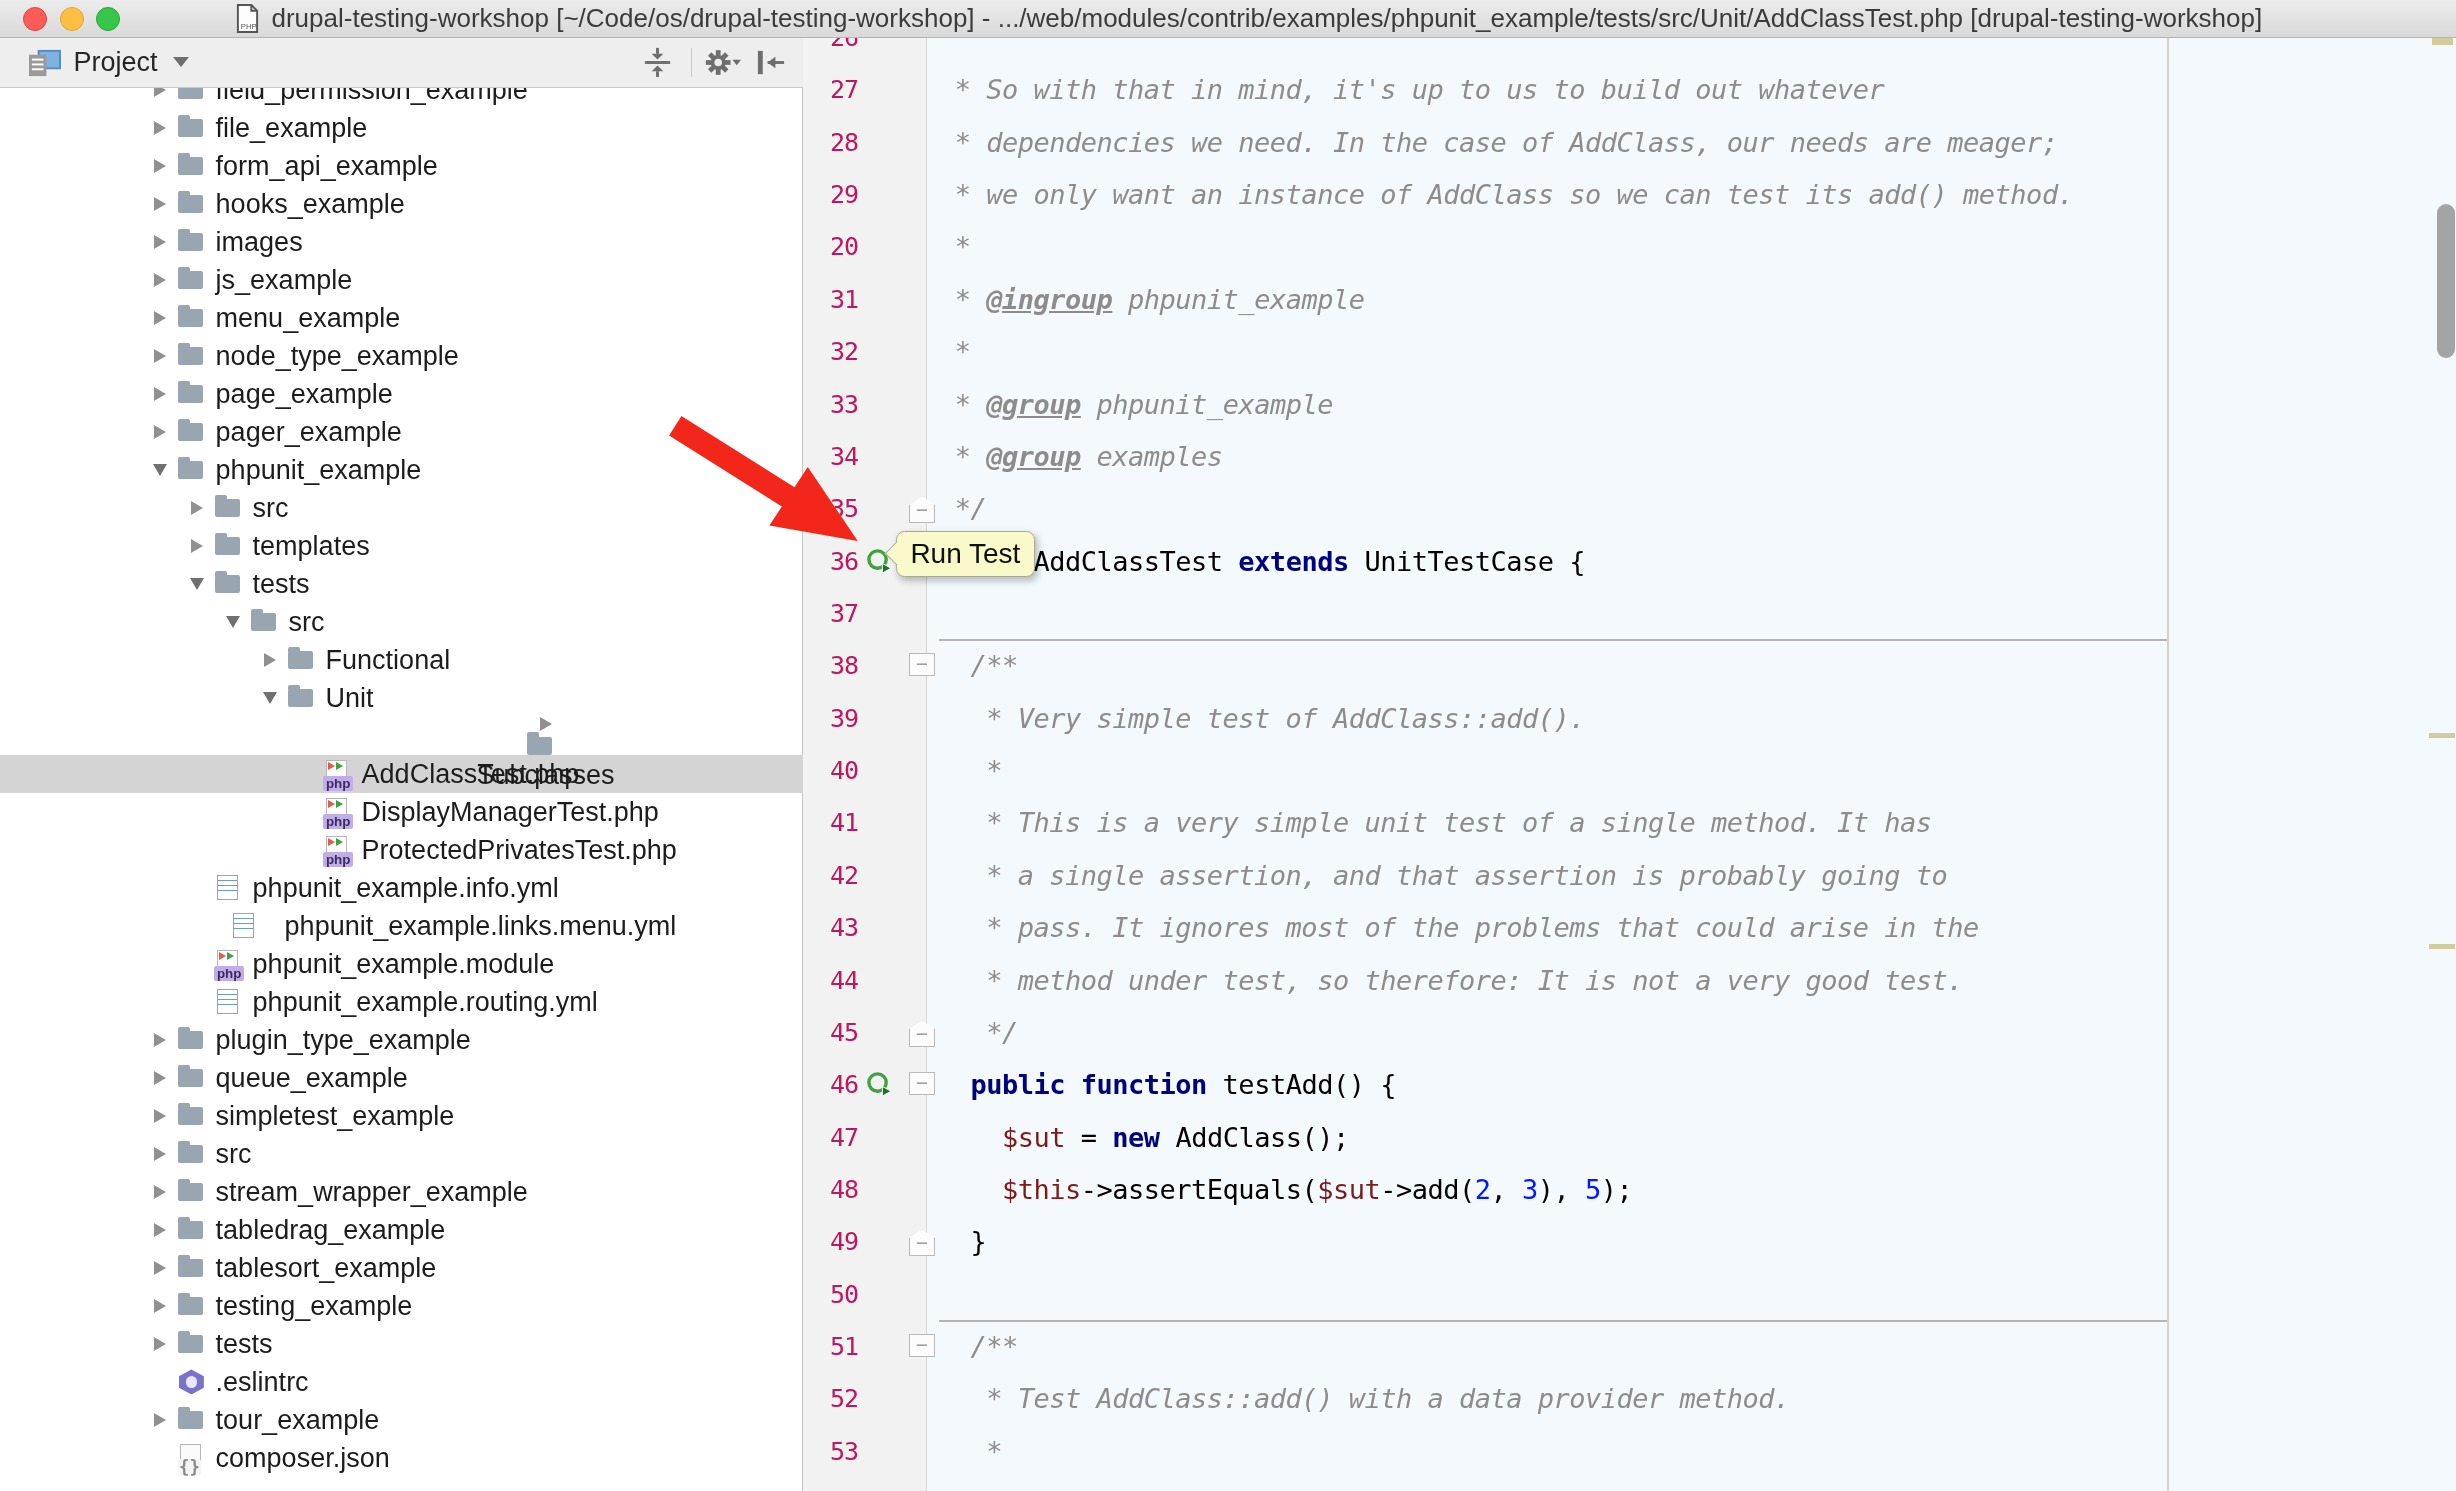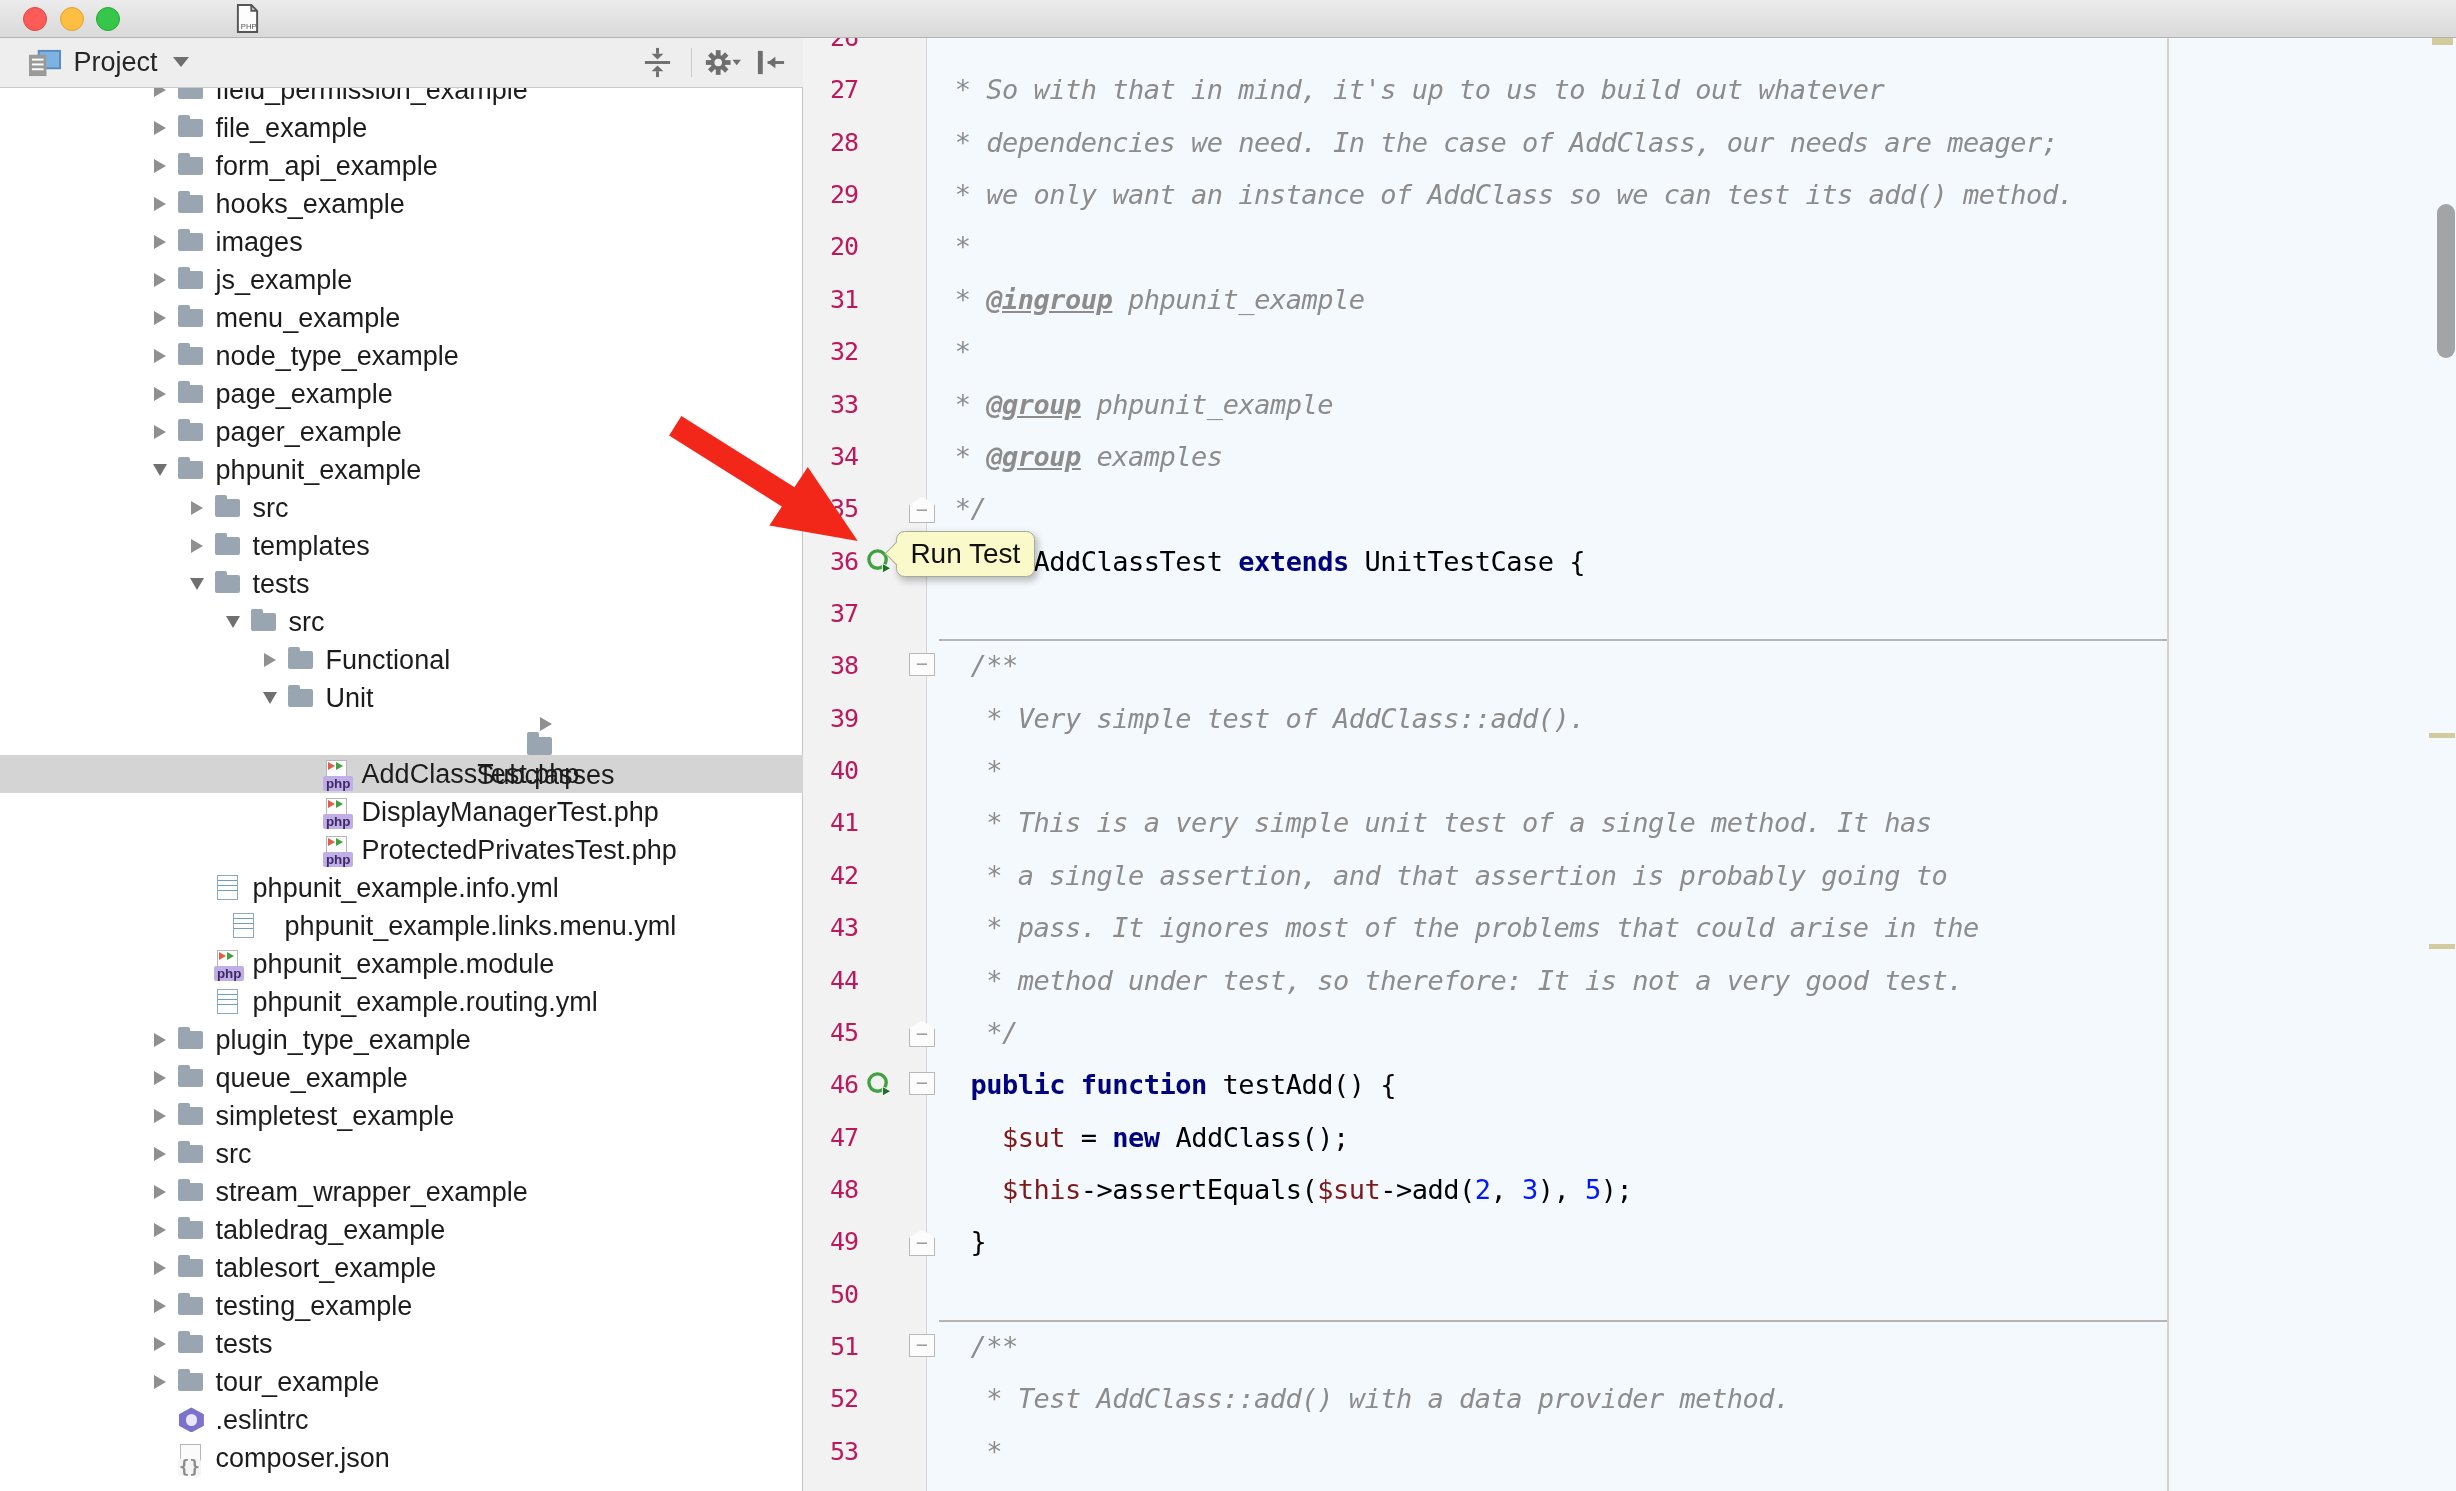--- a/index.html
+++ b/index.html
@@ -103,20 +103,21 @@
     <span class="tl red"></span>
     <span class="tl yellow"></span>
     <span class="tl green"></span>
     <span class="titledoc">
       <svg width="25" height="29" viewBox="0 0 26 30">
           <path d="M3 1 h14 l6 6 v22 h-20 z" fill="#fdfdfd" stroke="#555" stroke-width="2"></path>
           <path d="M17 1 v6 h6" fill="none" stroke="#555" stroke-width="2"></path>
           <text x="6" y="26" font-size="8" fill="#555" font-family="Liberation Sans">PHP</text>
         </svg>
     </span>
+    <span class="wtitle">drupal-testing-workshop [~/Code/os/drupal-testing-workshop] - .../web/modules/contrib/examples/phpunit_example/tests/src/Unit/AddClassTest.php [drupal-testing-workshop]</span>
   </div>
 
   <div class="project-panel">
     <div class="phead">
       <span style="margin-left:27px">
         <svg width="35" height="31" viewBox="0 0 36 32">
             <rect x="12" y="4" width="22" height="18" fill="#7eb2e0" stroke="#5a8bc0" stroke-width="2"></rect>
             <rect x="2" y="8" width="18" height="22" fill="#9a9a9a"></rect>
             <rect x="5" y="12" width="12" height="2" fill="#fff"></rect>
             <rect x="5" y="17" width="12" height="2" fill="#fff"></rect>
@@ -454,34 +455,34 @@
         <div class="trow" style="padding-left: 142px;">
           <span class="arr">
             <span class="tri-r"></span>
           </span>
           <span class="ticon">
             <span class="folder"></span>
           </span>
           <span>tests</span>
         </div>
         <div class="trow" style="padding-left: 142px;">
+          <span class="arr"></span>
+          <span class="ticon">
+            <span class="eslint"></span>
+          </span>
+          <span>.eslintrc</span>
+        </div>
+        <div class="trow" style="padding-left: 142px;">
           <span class="arr">
             <span class="tri-r"></span>
           </span>
           <span class="ticon">
             <span class="folder"></span>
           </span>
           <span>tour_example</span>
-        </div>
-        <div class="trow" style="padding-left: 142px;">
-          <span class="arr"></span>
-          <span class="ticon">
-            <span class="eslint"></span>
-          </span>
-          <span>.eslintrc</span>
         </div>
         <div class="trow" style="padding-left: 142px;">
           <span class="arr"></span>
           <span class="ticon"><span class="jsonfile"><span class="page"></span><span class="br">{}</span></span></span>
           <span>composer.json</span>
         </div>
       </div>
   </div>
 
   <div class="editor">

